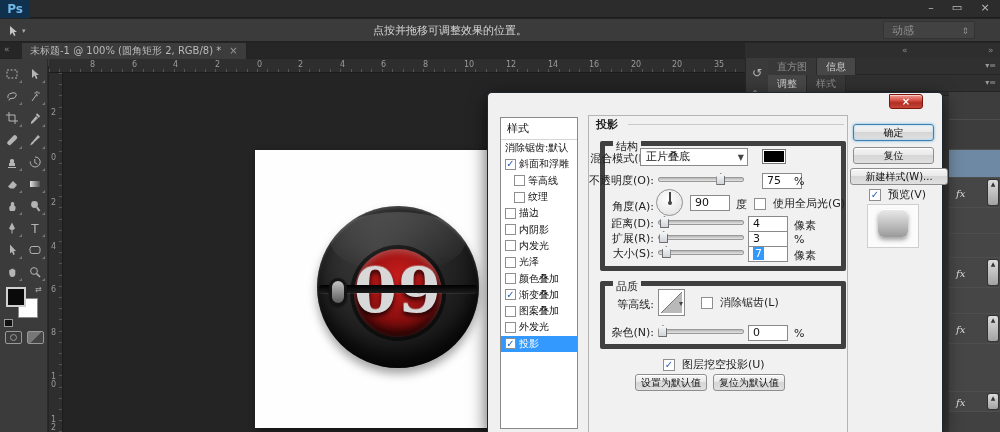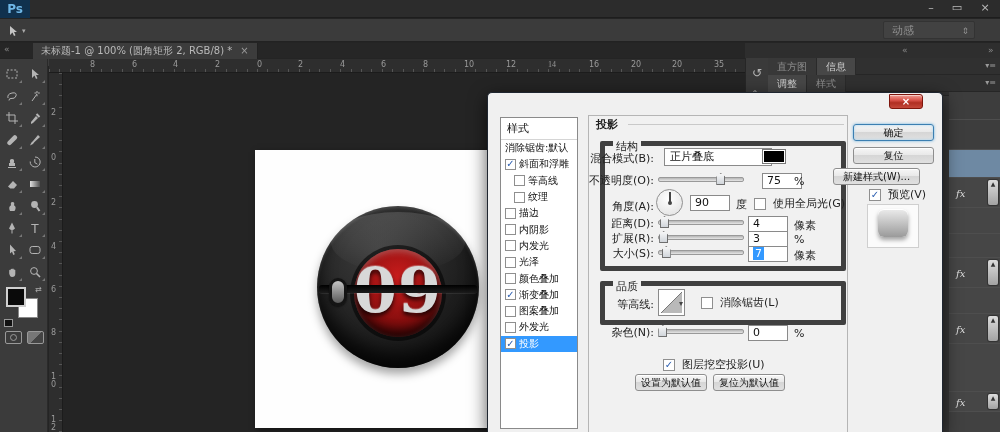--- a/index.html
+++ b/index.html
@@ -19,21 +19,21 @@
   .opt-tool{position:absolute;left:6px;top:3px;width:30px;height:17px;display:flex;align-items:center;gap:2px;}
   .opt-tool svg{display:block}
   .opt-caret{color:#aaa;font-size:7px;}
   .opt-hint{position:absolute;left:300px;top:0;width:300px;text-align:center;line-height:23px;color:#d6d6d6;font-size:11px;}
   .workspace{position:absolute;right:25px;top:2px;width:92px;height:18px;color:#8f8f8f;font-size:11px;line-height:18px;padding-left:8px;background:#424242;border:1px solid #333;border-radius:2px;}
   .workspace .dd{position:absolute;right:5px;top:0;font-size:9px;color:#8f8f8f;}
 
   
   .tabbar{position:absolute;left:0;top:43px;width:1000px;height:15px;background:#262626;}
   .chev{position:absolute;top:1px;color:#8a8a8a;font-size:9px;}
-  .doc-tab{position:absolute;left:33px;top:0;height:23px;background:#3c3c3c;color:#b9b9b9;font-size:10px;line-height:15px;padding:0 8px;border-right:1px solid #222;}
+  .doc-tab{position:absolute;left:22px;top:0;height:23px;background:#3c3c3c;color:#b9b9b9;font-size:10px;line-height:15px;padding:0 8px;border-right:1px solid #222;}
   .doc-tab .x{margin-left:8px;color:#999;}
 
   
   .toolbar{position:absolute;left:0;top:59px;width:48px;height:373px;background:#3b3b3b;border-right:1px solid #2a2a2a;padding-top:4px;}
   .trow{display:flex;}
   .tool{position:relative;width:24px;height:22px;display:flex;align-items:center;justify-content:center;}
   .tool::after{content:"";position:absolute;right:2px;bottom:2px;border-left:3px solid transparent;border-bottom:3px solid #777;}
   .swatches{position:absolute;left:6px;top:228px;width:36px;height:34px;}
   .sw-fg{position:absolute;left:0;top:0;width:20px;height:20px;background:#0a0a0a;border:2px solid #d0d0d0;z-index:2;}
   .sw-bg{position:absolute;left:12px;top:11px;width:20px;height:20px;background:#fff;border:1px solid #888;}
@@ -147,20 +147,21 @@
     </div>
   </div>
 
   <div class="optionsbar">
     <div class="opt-tool">
       <svg width="14" height="14" viewBox="0 0 14 14">
           <path d="M4 2 L4 11 L6.5 8.5 L8 12 L9.5 11.3 L8 8 L11 8 Z" fill="#c4c4c4"></path>
         </svg>
       <span class="opt-caret">▾</span>
     </div>
+    <div class="opt-hint">点按并拖移可调整效果的位置。</div>
     <div class="workspace">
       <span>动感</span>
       <span class="dd">⇕</span>
     </div>
   </div>
 
   <div class="tabbar">
     <span class="chev" style="left:4px">«</span>
     <div class="doc-tab">
       <span>未标题-1 @ 100% (圆角矩形 2, RGB/8) *</span><span class="x">×</span>
@@ -321,21 +322,21 @@
       <span class="hlab" style="left: 83px;">6</span>
       <span class="hlab" style="left: 124px;">4</span>
       <span class="hlab" style="left: 166px;">2</span>
       <span class="hlab" style="left: 208px;">0</span>
       <span class="hlab" style="left: 249px;">2</span>
       <span class="hlab" style="left: 291px;">4</span>
       <span class="hlab" style="left: 332px;">6</span>
       <span class="hlab" style="left: 374px;">8</span>
       <span class="hlab" style="left: 415px;">10</span>
       <span class="hlab" style="left: 457px;">12</span>
-      <span class="hlab" style="left: 499px; font-family: Liberation Serif, serif;">14</span>
+      <span class="hlab" style="left: 499px;">14</span>
       <span class="hlab" style="left: 540px;">16</span>
       <span class="hlab" style="left: 582px;">20</span>
       <span class="hlab" style="left: 623px;">20</span>
       <span class="hlab" style="left: 665px;">35</span>
     </div>
   <div class="vruler" id="vruler">
       <span class="vlab" style="top: 36px;">2</span>
       <span class="vlab" style="top: 81px;">0</span>
       <span class="vlab" style="top: 126px;">2</span>
       <span class="vlab" style="top: 170px;">4</span>
@@ -464,21 +465,21 @@
       </div>
 
       <div class="centerpanel"></div>
       <div class="sect-title">投影</div>
       <div class="sect-line"></div>
 
       <div class="grp" style="left:112px;top:28px;width:246px;height:130px">
         <span class="grp-label">结构</span>
       </div>
       <span class="lab" style="left:74px;top:38px">混合模式(B):</span>
-      <div class="combo" style="left:176px;top:35px;width:108px">
+      <div class="combo" style="left:152px;top:35px;width:108px">
         <span>正片叠底</span>
         <span class="dd">▼</span>
       </div>
       <div class="swatch" style="left:274px;top:36px"></div>
 
       <span class="lab" style="left:74px;top:60px">不透明度(O):</span>
       <div class="track" style="left:170px;top:64px">
           <span class="thumb" style="left: calc(73% - 4px);"></span>
         </div>
       <div class="vbox" style="left:274px;top:60px">75</div>
@@ -510,21 +511,21 @@
       <div class="vbox" style="left:260px;top:118px">3</div>
       <span class="unit" style="left:306px;top:120px">%</span>
 
       <span class="lab" style="left:74px;top:133px">大小(S):</span>
       <div class="track" style="left:170px;top:137px">
           <span class="thumb" style="left: calc(8% - 4px);"></span>
         </div>
       <div class="vbox" style="left:260px;top:133px"><span class="sel">7</span></div>
       <span class="unit" style="left:306px;top:135px">像素</span>
 
-      <div class="grp" style="left:112px;top:168px;width:246px;height:44px">
+      <div class="grp" style="left:112px;top:168px;width:246px;height:68px">
         <span class="grp-label">品质</span>
       </div>
       <span class="lab" style="left:74px;top:184px">等高线:</span>
       <div class="contour" style="left:170px;top:176px">
         <svg width="25" height="25" viewBox="0 0 25 25">
             <path d="M2 23 L23 2 L23 23 Z" fill="#b9b9b9"></path>
             <path d="M2 23 L23 2" stroke="#777" fill="none"></path>
           </svg>
         <span class="dd">▾</span>
       </div>
@@ -541,21 +542,21 @@
 
       <div class="ckline" style="left:175px;top:244px">
         <span class="cb big">✓</span>
         <span>图层挖空投影(U)</span>
       </div>
       <div class="w7btn" style="left:147px;top:261px;width:72px">设置为默认值</div>
       <div class="w7btn" style="left:225px;top:261px;width:72px">复位为默认值</div>
 
       <div class="w7btn focus" style="left:365px;top:11px;width:81px">确定</div>
       <div class="w7btn" style="left:365px;top:34px;width:81px">复位</div>
-      <div class="w7btn" style="left:345px;top:55px;width:87px">新建样式(W)...</div>
+      <div class="w7btn" style="left:362px;top:55px;width:98px">新建样式(W)...</div>
       <div class="ckline" style="left:381px;top:74px">
         <span class="cb big">✓</span>
         <span>预览(V)</span>
       </div>
       <div class="preview-thumb" style="left:379px;top:91px;width:52px;height:44px">
           <i></i>
         </div>
 
     </div>
   </div>

